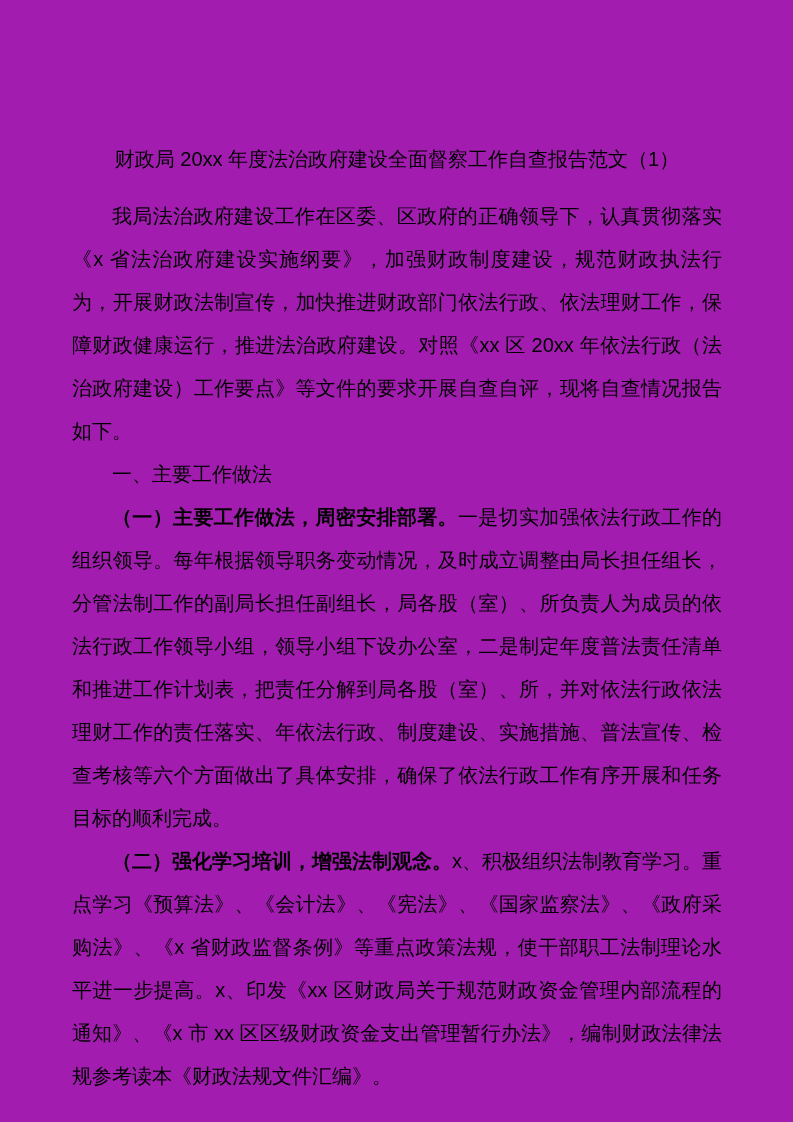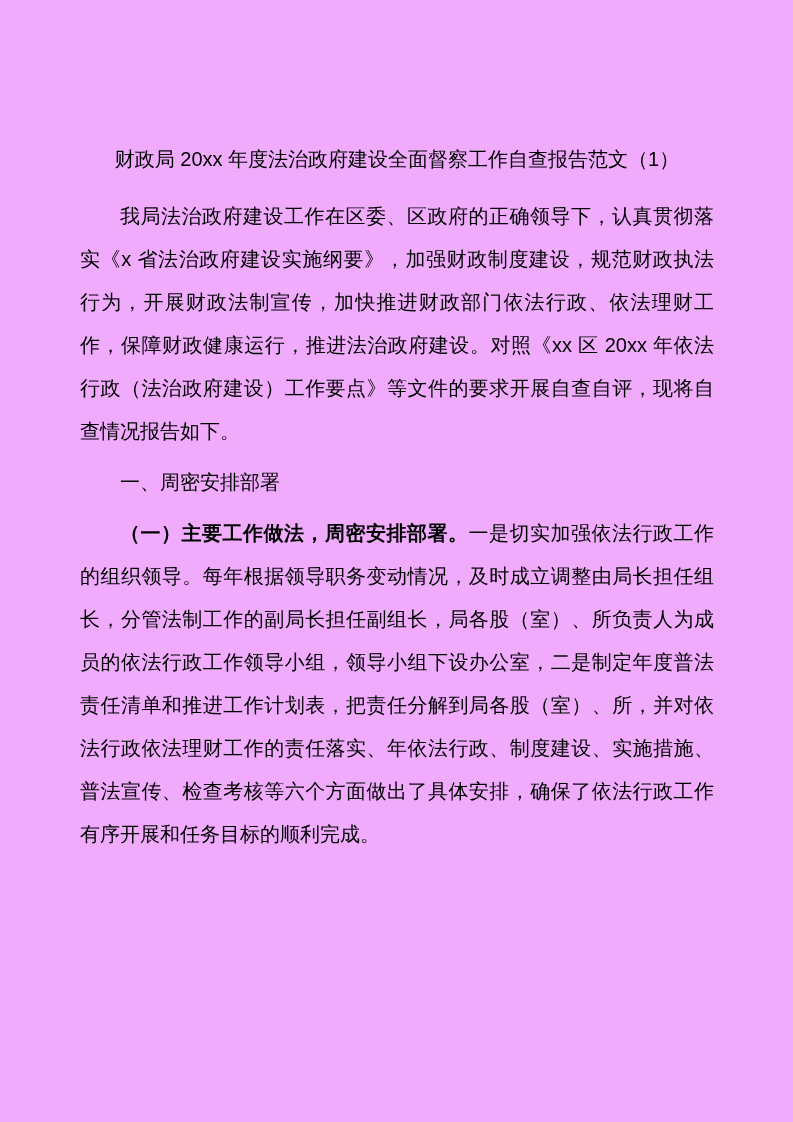--- a/index.html
+++ b/index.html
@@ -10,52 +10,53 @@
   body {
     width: 793px;
     height: 1122px;
     overflow: hidden;
     font-family: "Liberation Sans", sans-serif;
   }
   .page {
     box-sizing: border-box;
     width: 793px;
     height: 1122px;
-    background: #f0abfc;
+    background: #a21caf;
     color: #000000;
     padding: 138px 71px 40px 72px;
   }
   .doc-title {
     font-size: 20px;
     font-weight: normal;
     line-height: 43px;
     text-align: center;
     margin: 0 0 14px 0;
     white-space: nowrap;
   }
   .para {
     font-size: 20px;
     line-height: 43px;
     text-align: justify;
     text-justify: inter-ideograph;
     text-indent: 2em;
-    margin: 8px;
+    margin: 0;
     word-break: break-all;
   }
   .lead {
     font-weight: bold;
   }
 </style>
 </head>
 <body>
 
 <div class="page">
 
   <h1 class="doc-title">财政局 20xx 年度法治政府建设全面督察工作自查报告范文（1）</h1>
 
   <p class="para">我局法治政府建设工作在区委、区政府的正确领导下，认真贯彻落实《x 省法治政府建设实施纲要》，加强财政制度建设，规范财政执法行为，开展财政法制宣传，加快推进财政部门依法行政、依法理财工作，保障财政健康运行，推进法治政府建设。对照《xx 区 20xx 年依法行政（法治政府建设）工作要点》等文件的要求开展自查自评，现将自查情况报告如下。</p>
 
-  <p class="para">一、周密安排部署</p>
+  <p class="para">一、主要工作做法</p>
 
   <p class="para"><span class="lead">（一）主要工作做法，周密安排部署。</span><span>一是切实加强依法行政工作的组织领导。每年根据领导职务变动情况，及时成立调整由局长担任组长，分管法制工作的副局长担任副组长，局各股（室）、所负责人为成员的依法行政工作领导小组，领导小组下设办公室，二是制定年度普法责任清单和推进工作计划表，把责任分解到局各股（室）、所，并对依法行政依法理财工作的责任落实、年依法行政、制度建设、实施措施、普法宣传、检查考核等六个方面做出了具体安排，确保了依法行政工作有序开展和任务目标的顺利完成。</span></p>
 
+  <p class="para"><span class="lead">（二）强化学习培训，增强法制观念。</span><span>x、积极组织法制教育学习。重点学习《预算法》、《会计法》、《宪法》、《国家监察法》、《政府采购法》、《x 省财政监督条例》等重点政策法规，使干部职工法制理论水平进一步提高。x、印发《xx 区财政局关于规范财政资金管理内部流程的通知》、《x 市 xx 区区级财政资金支出管理暂行办法》，编制财政法律法规参考读本《财政法规文件汇编》。</span></p>
 
 </div>
 
 </body></html>

